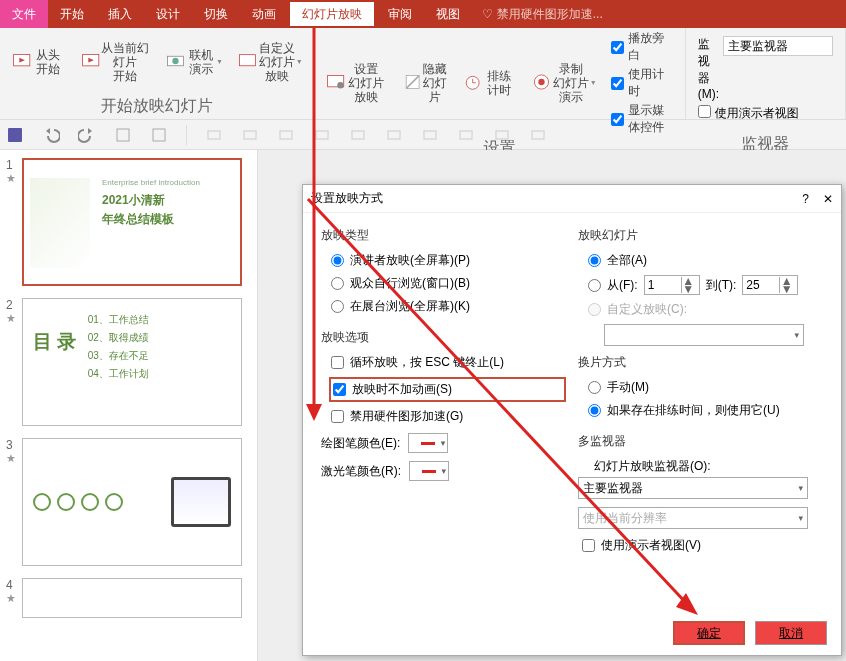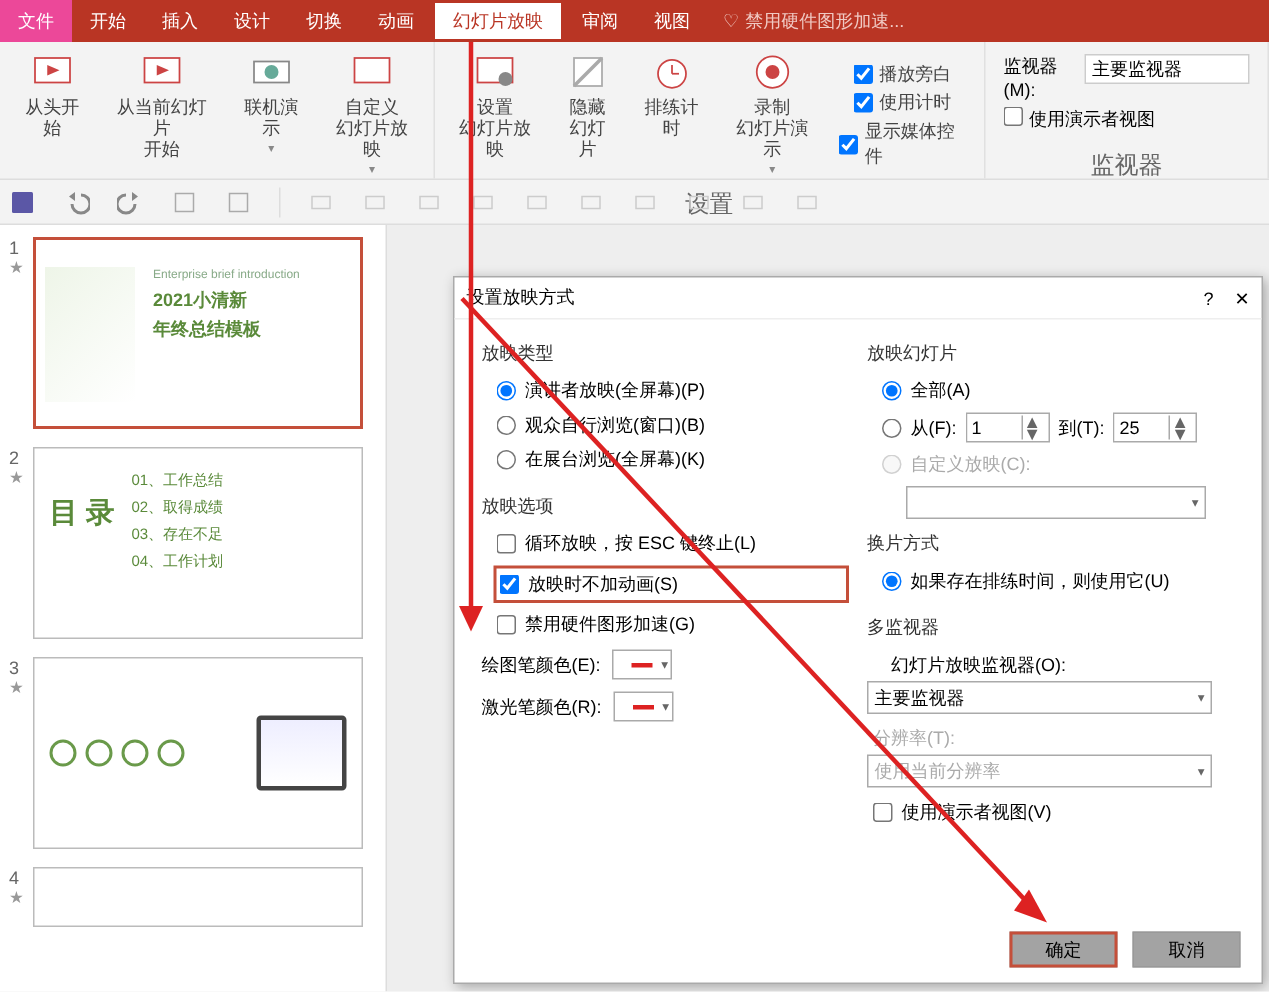--- a/index.html
+++ b/index.html
@@ -6,24 +6,24 @@
 body{background:#fff;width:846px;height:661px;overflow:hidden;position:relative;}
 .tabbar{height:28px;background:#b93524;display:flex;align-items:stretch;color:#fff;}
 .tab{padding:0 12px;display:flex;align-items:center;cursor:pointer;}
 .tab.active{background:#fff;color:#b93524;border:2px solid #b93524;}
 .tab.first{background:#ec4899;}
 .tell{color:#f0c9c3;margin-left:10px;display:flex;align-items:center;gap:4px;}
 .ribbon{height:92px;background:#f3f3f3;border-bottom:1px solid #ddd;display:flex;}
 .rgroup{border-right:1px solid #e0e0e0;display:flex;flex-direction:column;padding:2px 4px 0;}
 .rrow{display:flex;flex:1;}
 .rlbl{text-align:center;color:#666;font-size:16px;padding:2px 0;}
-.rbtn{display:flex;flex-direction:column;align-items:center;justify-content:flex-start;padding:4px 8px;cursor:pointer;min-width:50px;}
+.rbtn{display:flex;flex-direction:row;align-items:center;justify-content:flex-start;padding:4px 8px;cursor:pointer;min-width:50px;}
 .rbtn .ic{width:28px;height:28px;margin-bottom:2px;}
 .rbtn span{text-align:center;line-height:14px;color:#444;}
-.rchecks{display:flex;flex-direction:column;justify-content:center;padding:0 8px;gap:2px;align-items:center;}
+.rchecks{display:flex;flex-direction:column;justify-content:center;padding:0 8px;gap:2px;}
 .rchecks label{display:flex;align-items:center;gap:4px;color:#444;cursor:pointer;}
 .mon{padding:6px 8px;}
 .mon .row{display:flex;align-items:flex-start;gap:4px;margin-bottom:4px;}
 .mon input[type=text]{border:1px solid #ccc;height:20px;padding:0 4px;width:110px;}
 .qat{height:30px;background:#f3f3f3;border-bottom:1px solid #ddd;display:flex;align-items:center;padding:0 6px;gap:18px;}
 .qat .qi{width:18px;height:18px;cursor:pointer;color:#666;}
 .qat .sep{flex:0 0 1px;height:20px;background:#ddd;}
 .main{display:flex;height:511px;}
 .thumbs{width:258px;background:#fff;border-right:1px solid #ddd;overflow:hidden;padding:8px 6px;}
 .slide{display:flex;margin-bottom:12px;}
@@ -43,21 +43,21 @@
 .colorrow{display:flex;align-items:center;gap:8px;margin:8px 0 4px 0;}
 .colorbtn{width:40px;height:20px;border:1px solid #aaa;display:flex;align-items:center;justify-content:center;position:relative;}
 .colorbtn::after{content:"▾";position:absolute;right:2px;font-size:9px;color:#666;}
 .pen{width:14px;height:3px;background:#d22;display:inline-block;}
 .spin{display:inline-flex;border:1px solid #aaa;height:20px;width:56px;align-items:center;}
 .spin input{border:0;width:36px;height:18px;padding:0 3px;}
 .spin .ar{display:flex;flex-direction:column;font-size:7px;line-height:8px;color:#666;border-left:1px solid #aaa;width:14px;text-align:center;}
 .combo{border:1px solid #aaa;height:22px;display:flex;align-items:center;padding:0 4px;justify-content:space-between;width:230px;margin:2px 0 8px;}
 .combo .ar{font-size:9px;color:#666;}
 .dlg-btns{position:absolute;bottom:10px;right:14px;display:flex;gap:10px;}
-.btn{width:72px;height:24px;border:1px solid #999;background:#a3a3a3;cursor:pointer;display:flex;align-items:center;justify-content:center;}
+.btn{width:72px;height:24px;border:1px solid #999;background:#ef4444;cursor:pointer;display:flex;align-items:center;justify-content:center;text-decoration:underline;}
 .btn.ok{border:2px solid #c44f3a;}
 input[type=checkbox],input[type=radio]{margin:0;}
 svg.arrow{position:absolute;pointer-events:none;z-index:50;}
 .disabled{color:#aaa;}
 .thumb1-img{position:absolute;left:6px;top:18px;width:60px;height:90px;background:linear-gradient(135deg,#eef5e8,#fff);}
 .thumb1-txt{position:absolute;left:78px;top:30px;color:#5a8a3a;font-weight:bold;font-size:14px;line-height:18px;}
 .thumb1-sub{position:absolute;left:78px;top:18px;color:#8a8;font-size:8px;}
 .thumb2{padding:10px;}
 .thumb2 .ml{color:#5a8a3a;font-weight:bold;font-size:19px;display:inline-block;margin-right:8px;vertical-align:top;margin-top:20px;}
 .thumb2 .items{display:inline-block;}
@@ -112,20 +112,21 @@
         </div>
       <div class="rbtn">
           <svg class="ic" viewBox="0 0 24 24">
             <rect x="2" y="4" width="20" height="14" fill="#fff" stroke="#c44"></rect>
           </svg>
           <span style="white-space:pre-line">自定义
 幻灯片放映</span>
           <span style="font-size:8px;color:#888">▾</span>
         </div>
     </div>
+    <div class="rlbl">开始放映幻灯片</div>
   </div>
   <div class="rgroup">
     <div class="rrow">
       <div class="rbtn" style="outline:0">
           <svg class="ic" viewBox="0 0 24 24">
             <rect x="2" y="4" width="20" height="14" fill="#fff" stroke="#c44"></rect>
             <circle cx="18" cy="16" r="4" fill="#888"></circle>
           </svg>
           <span style="white-space:pre-line">设置
 幻灯片放映</span>
@@ -355,31 +356,34 @@
           <input type="radio" name="s" disabled="" style="">
           <span>自定义放映(C):</span>
         </label>
       <div class="combo disabled" style="margin-left:26px;width:200px">
           <span></span>
           <span class="ar">▾</span>
         </div>
 
       <div class="group-title">换片方式</div>
       <label class="radio">
+          <input type="radio" name="a" style="">
+          <span>手动(M)</span>
+        </label>
+      <label class="radio">
           <input type="radio" name="a" checked="" style="">
           <span>如果存在排练时间，则使用它(U)</span>
         </label>
 
       <div class="group-title" style="margin-top:14px">多监视器</div>
       <div style="margin-left:16px">幻灯片放映监视器(O):</div>
       <div class="combo">
           <span>主要监视器</span>
           <span class="ar">▾</span>
         </div>
-      <div class="disabled" style="margin-left:4px">分辨率(T):</div>
       <div class="combo disabled">
           <span>使用当前分辨率</span>
           <span class="ar">▾</span>
         </div>
       <label class="check" style="margin-left:4px">
           <input type="checkbox" style="">
           <span>使用演示者视图(V)</span>
         </label>
     </div>
   </div>

